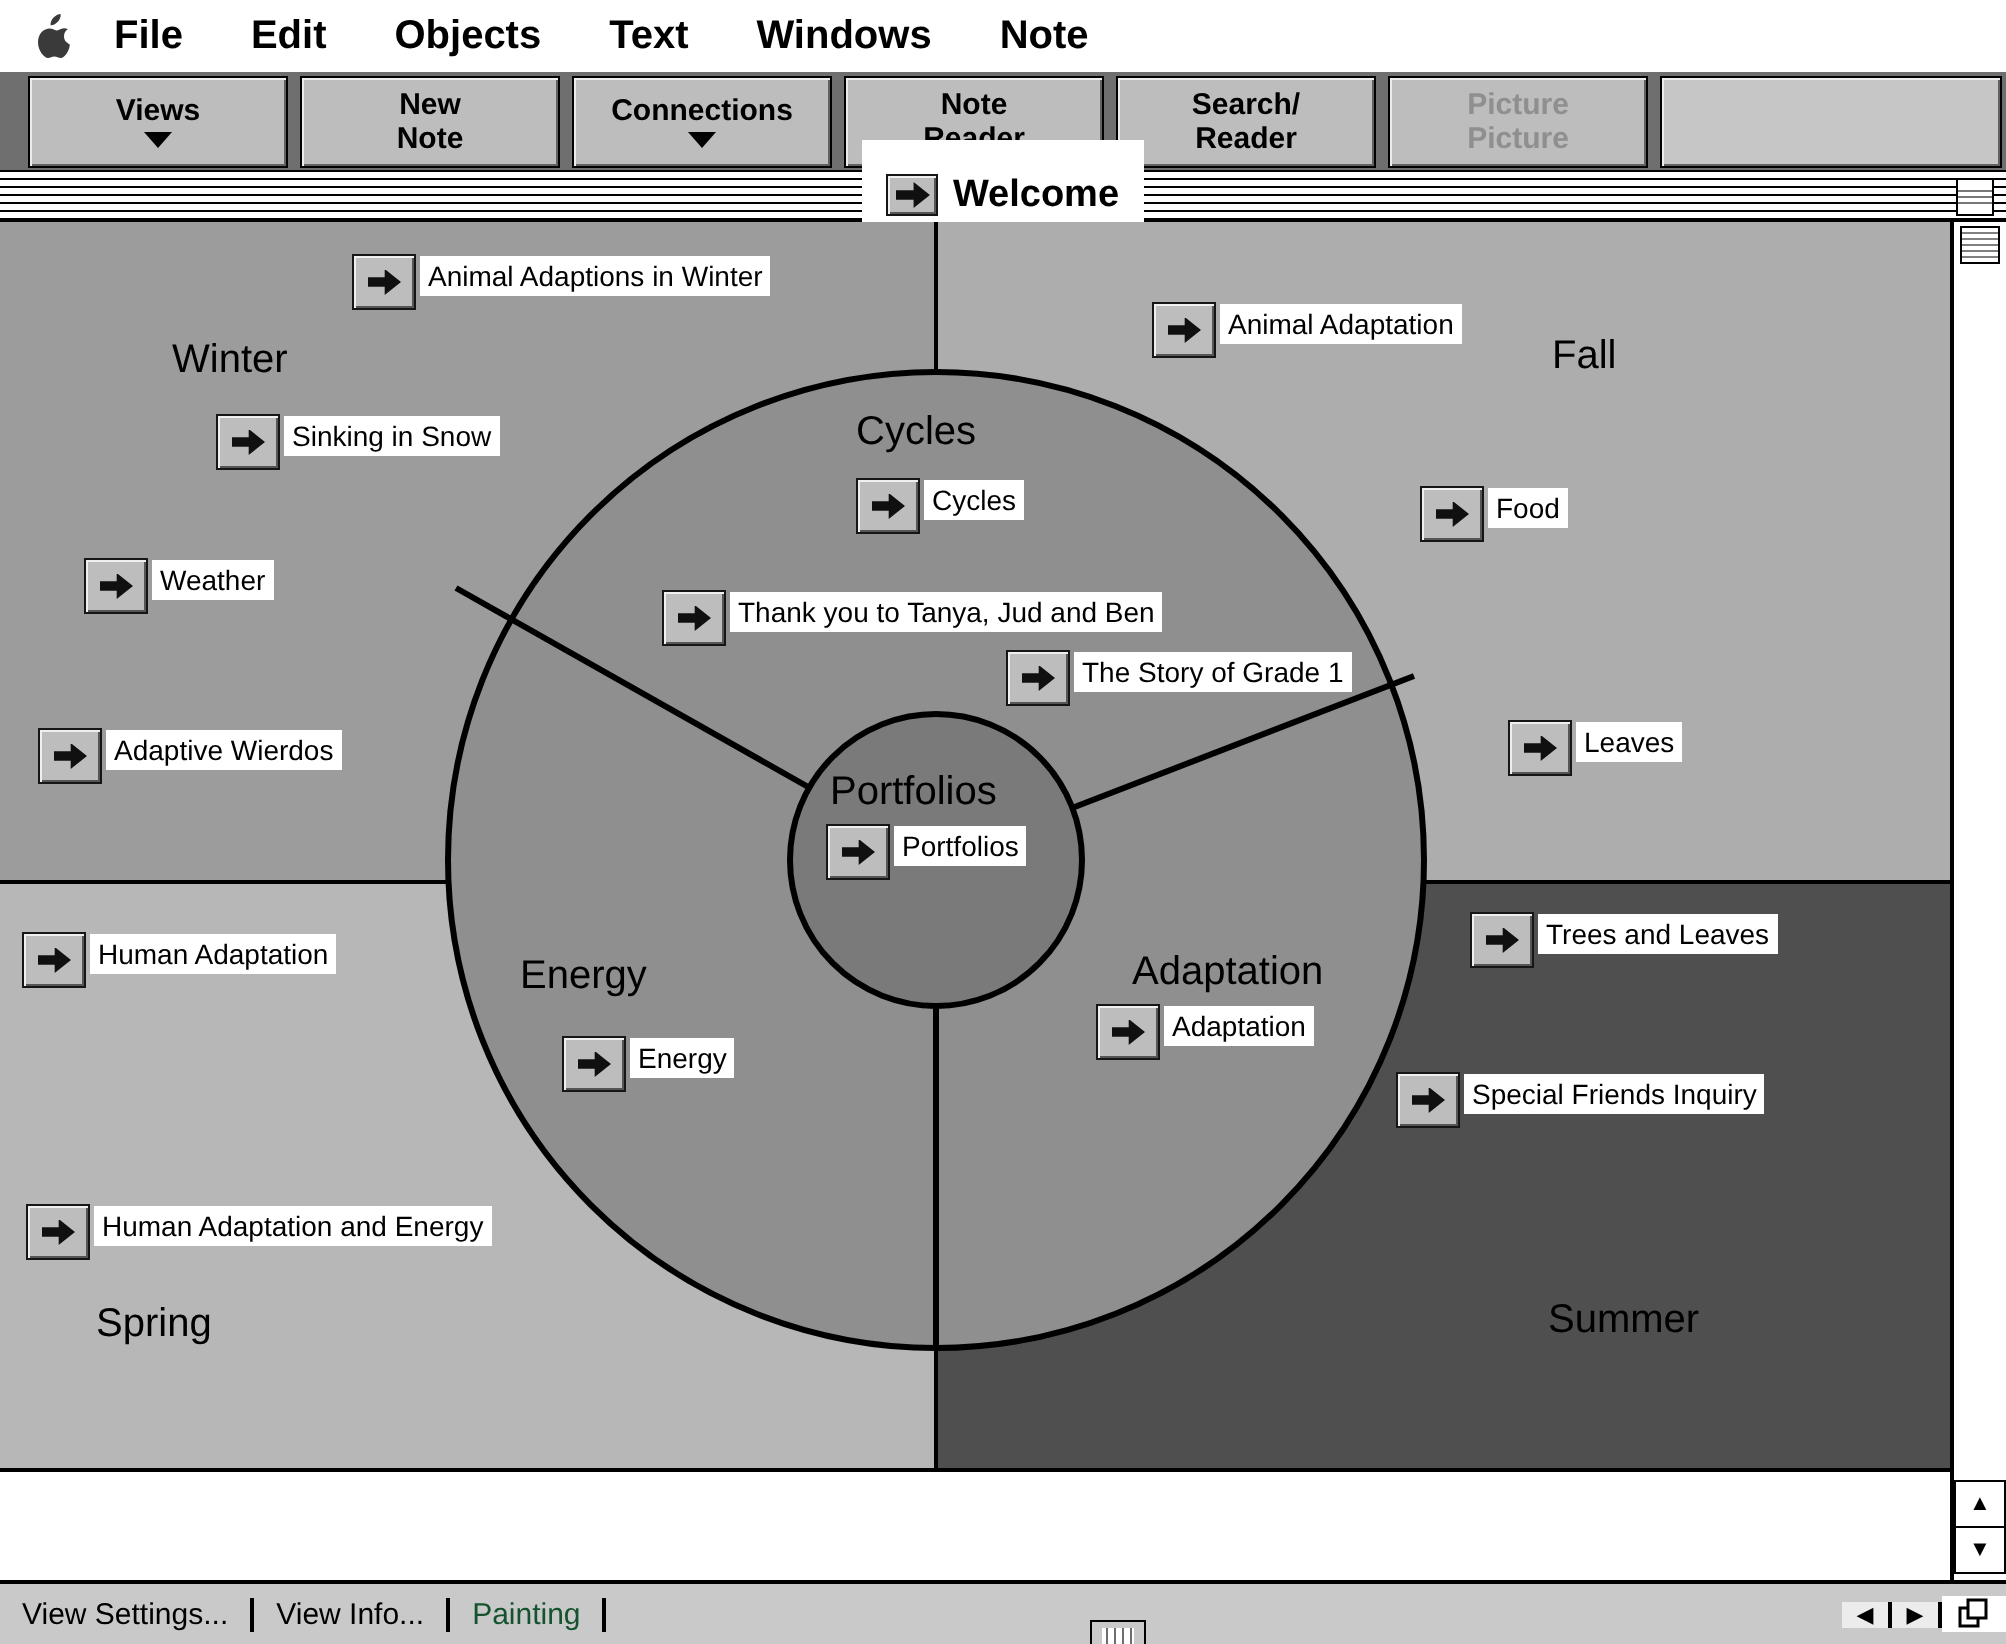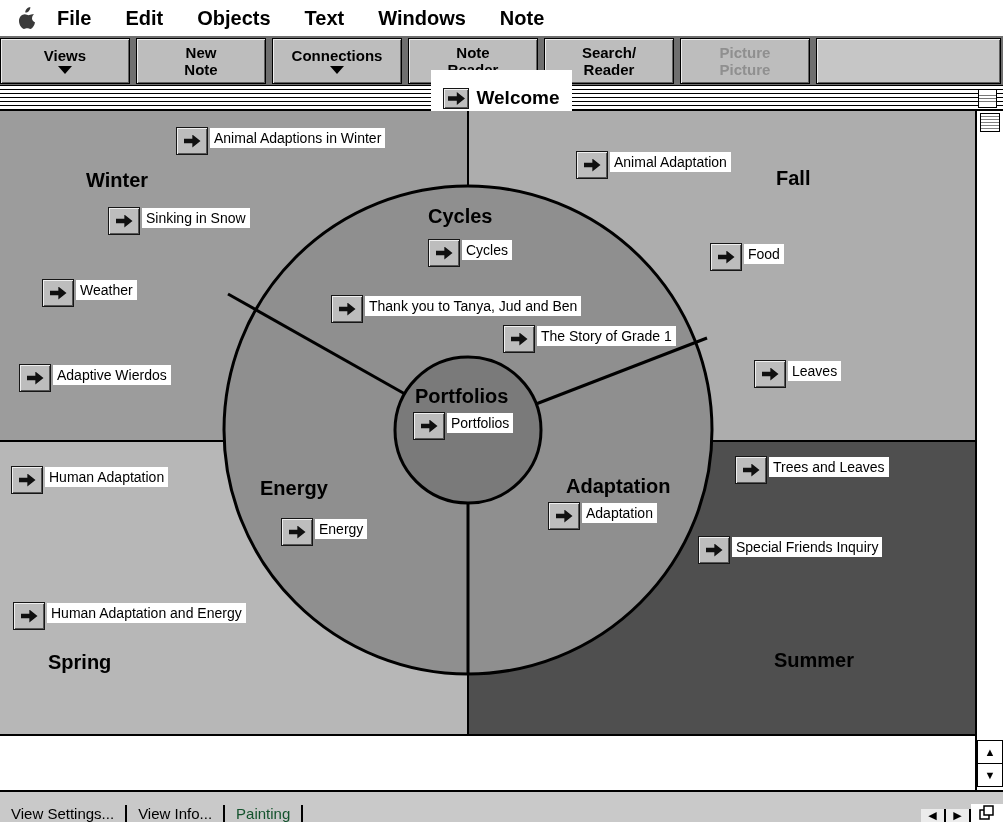--- a/index.html
+++ b/index.html
@@ -7,62 +7,62 @@
     width:1003px;height:822px;position:relative;overflow:hidden;
     background:#fff;font-family:"Liberation Sans",sans-serif;color:#000;
   }
   
   .menubar{position:absolute;left:0;top:0;width:1003px;height:36px;background:#fff;
     border-bottom:2px solid #0f172a;display:flex;align-items:center}
   .apple-icon{margin-left:16px;margin-right:4px;display:flex;align-items:center}
   .menu-item{font-size:20px;font-weight:bold;padding:0 17px;white-space:nowrap}
   
   .toolbar{position:absolute;left:0;top:36px;width:1003px;height:50px;background:#6f6f6f;
-    border-bottom:1px solid #000;display:flex;align-items:center;padding-left:0;box-sizing:border-box}
+    border-bottom:1px solid #000;display:flex;align-items:center;padding-left:14px;box-sizing:border-box}
   .tb-btn{width:128px;height:44px;margin-right:6px;flex:0 0 auto;background:#bdbdbd;
     border:1px solid #000;box-shadow:inset 1px 1px 0 #ececec,inset -1px -1px 0 #616161;
     display:flex;flex-direction:column;align-items:center;justify-content:center;
     font-weight:bold;font-size:15px;line-height:17px;text-align:center;cursor:default}
   .tb-btn.disabled{color:#8f8f8f}
   .tb-caret{width:0;height:0;border-left:7px solid transparent;border-right:7px solid transparent;
     border-top:8px solid #000;margin-top:2px}
   .tb-filler{flex:1;height:44px;margin-right:2px;background:#c6c6c6;border:1px solid #000;
     box-shadow:inset 1px 1px 0 #ececec,inset -1px -1px 0 #616161}
   
   .titlebar{position:absolute;left:0;top:86px;width:1003px;height:25px;
     background:repeating-linear-gradient(180deg,#fff 0 3px,#000 3px 4px);
     border-bottom:2px solid #000;display:flex;align-items:center;justify-content:center;box-sizing:border-box}
-  .title-patch{background:#fff;height:23px;display:flex;align-items:flex-end;gap:7px;padding:16px 12px}
+  .title-patch{background:#fff;height:23px;display:flex;align-items:center;gap:7px;padding:16px 12px}
   .title-text{font-size:19px;font-weight:bold;white-space:nowrap}
   .shade-box{position:absolute;right:6px;top:3px;width:17px;height:17px;background:#fff;border:1px solid #000;
     box-shadow:inset 0 3px 0 #fff,inset 0 -3px 0 #fff;
     background-image:repeating-linear-gradient(180deg,#fff 0 2px,#777 2px 3px)}
   
   .canvas{position:absolute;left:0;top:111px;width:975px;height:623px;border-bottom:2px solid #000;box-sizing:content-box}
   .canvas svg.bg{position:absolute;left:0;top:0}
   .note{position:absolute;display:flex;align-items:flex-start;gap:2px;z-index:3}
   .note-icon{width:30px;height:26px;flex:0 0 auto;background:#bdbdbd;border:1px solid #161616;
     box-shadow:inset 1px 1px 0 #efefef,inset -1px -1px 0 #565656;
     display:flex;align-items:center;justify-content:center;cursor:default}
   .note-icon::before{content:"";width:17px;height:13px;background:#101010;
     clip-path:polygon(0 32%,52% 32%,52% 0,100% 50%,52% 100%,52% 68%,0 68%)}
   .note-label{background:#fff;font-size:14px;line-height:18px;padding:1px 4px;white-space:nowrap;margin-top:1px}
-  .region-label{position:absolute;font-size:20px;font-weight:bold;white-space:nowrap;z-index:2}
+  .region-label{position:absolute;font-size:20px;font-weight:normal;white-space:nowrap;z-index:2}
   
   .vscroll{position:absolute;left:975px;top:111px;width:28px;height:679px;background:#fff;
     border-left:2px solid #000;box-sizing:border-box}
   .vthumb{position:absolute;left:3px;top:2px;width:18px;height:17px;border:1px solid #000;
     background:repeating-linear-gradient(180deg,#fff 0 2px,#808080 2px 3px)}
   .varrow{position:absolute;left:0;width:26px;height:24px;background:#fff;border:1px solid #000;
     display:flex;align-items:center;justify-content:center;font-size:11px;box-sizing:border-box}
   .varrow.up{top:629px}
   .varrow.down{top:652px}
   
   .statusbar{position:absolute;left:0;top:790px;width:1003px;height:32px;border-top:2px solid #000;
-    display:flex;align-items:flex-end;box-sizing:border-box;background:#c9c9c9}
+    display:flex;align-items:center;box-sizing:border-box;background:#c9c9c9}
   .sb-btn{display:flex;align-items:center;padding:0 11px;font-size:15px;background:#c9c9c9;
     border-right:2px solid #000;white-space:nowrap;cursor:default}
   .sb-btn.disabled{color:#14532d}
   .sb-track{flex:1;position:relative;background-color:#c9c9c9;
     background-image:radial-gradient(#8d8d8d 1px,transparent 1.3px);background-size:4px 4px;
     border-right:2px solid #000}
   .sb-thumb{position:absolute;left:242px;top:3px;width:28px;height:23px;background:#fff;border:1px solid #000;
     background-image:repeating-linear-gradient(90deg,#fff 0 3px,#6e6e6e 3px 4px);background-clip:content-box;padding:3px 5px;box-sizing:border-box}
   .sb-arrow{width:23px;background:#ececec;border-right:2px solid #000;display:flex;align-items:center;
     justify-content:center;font-size:11px}

